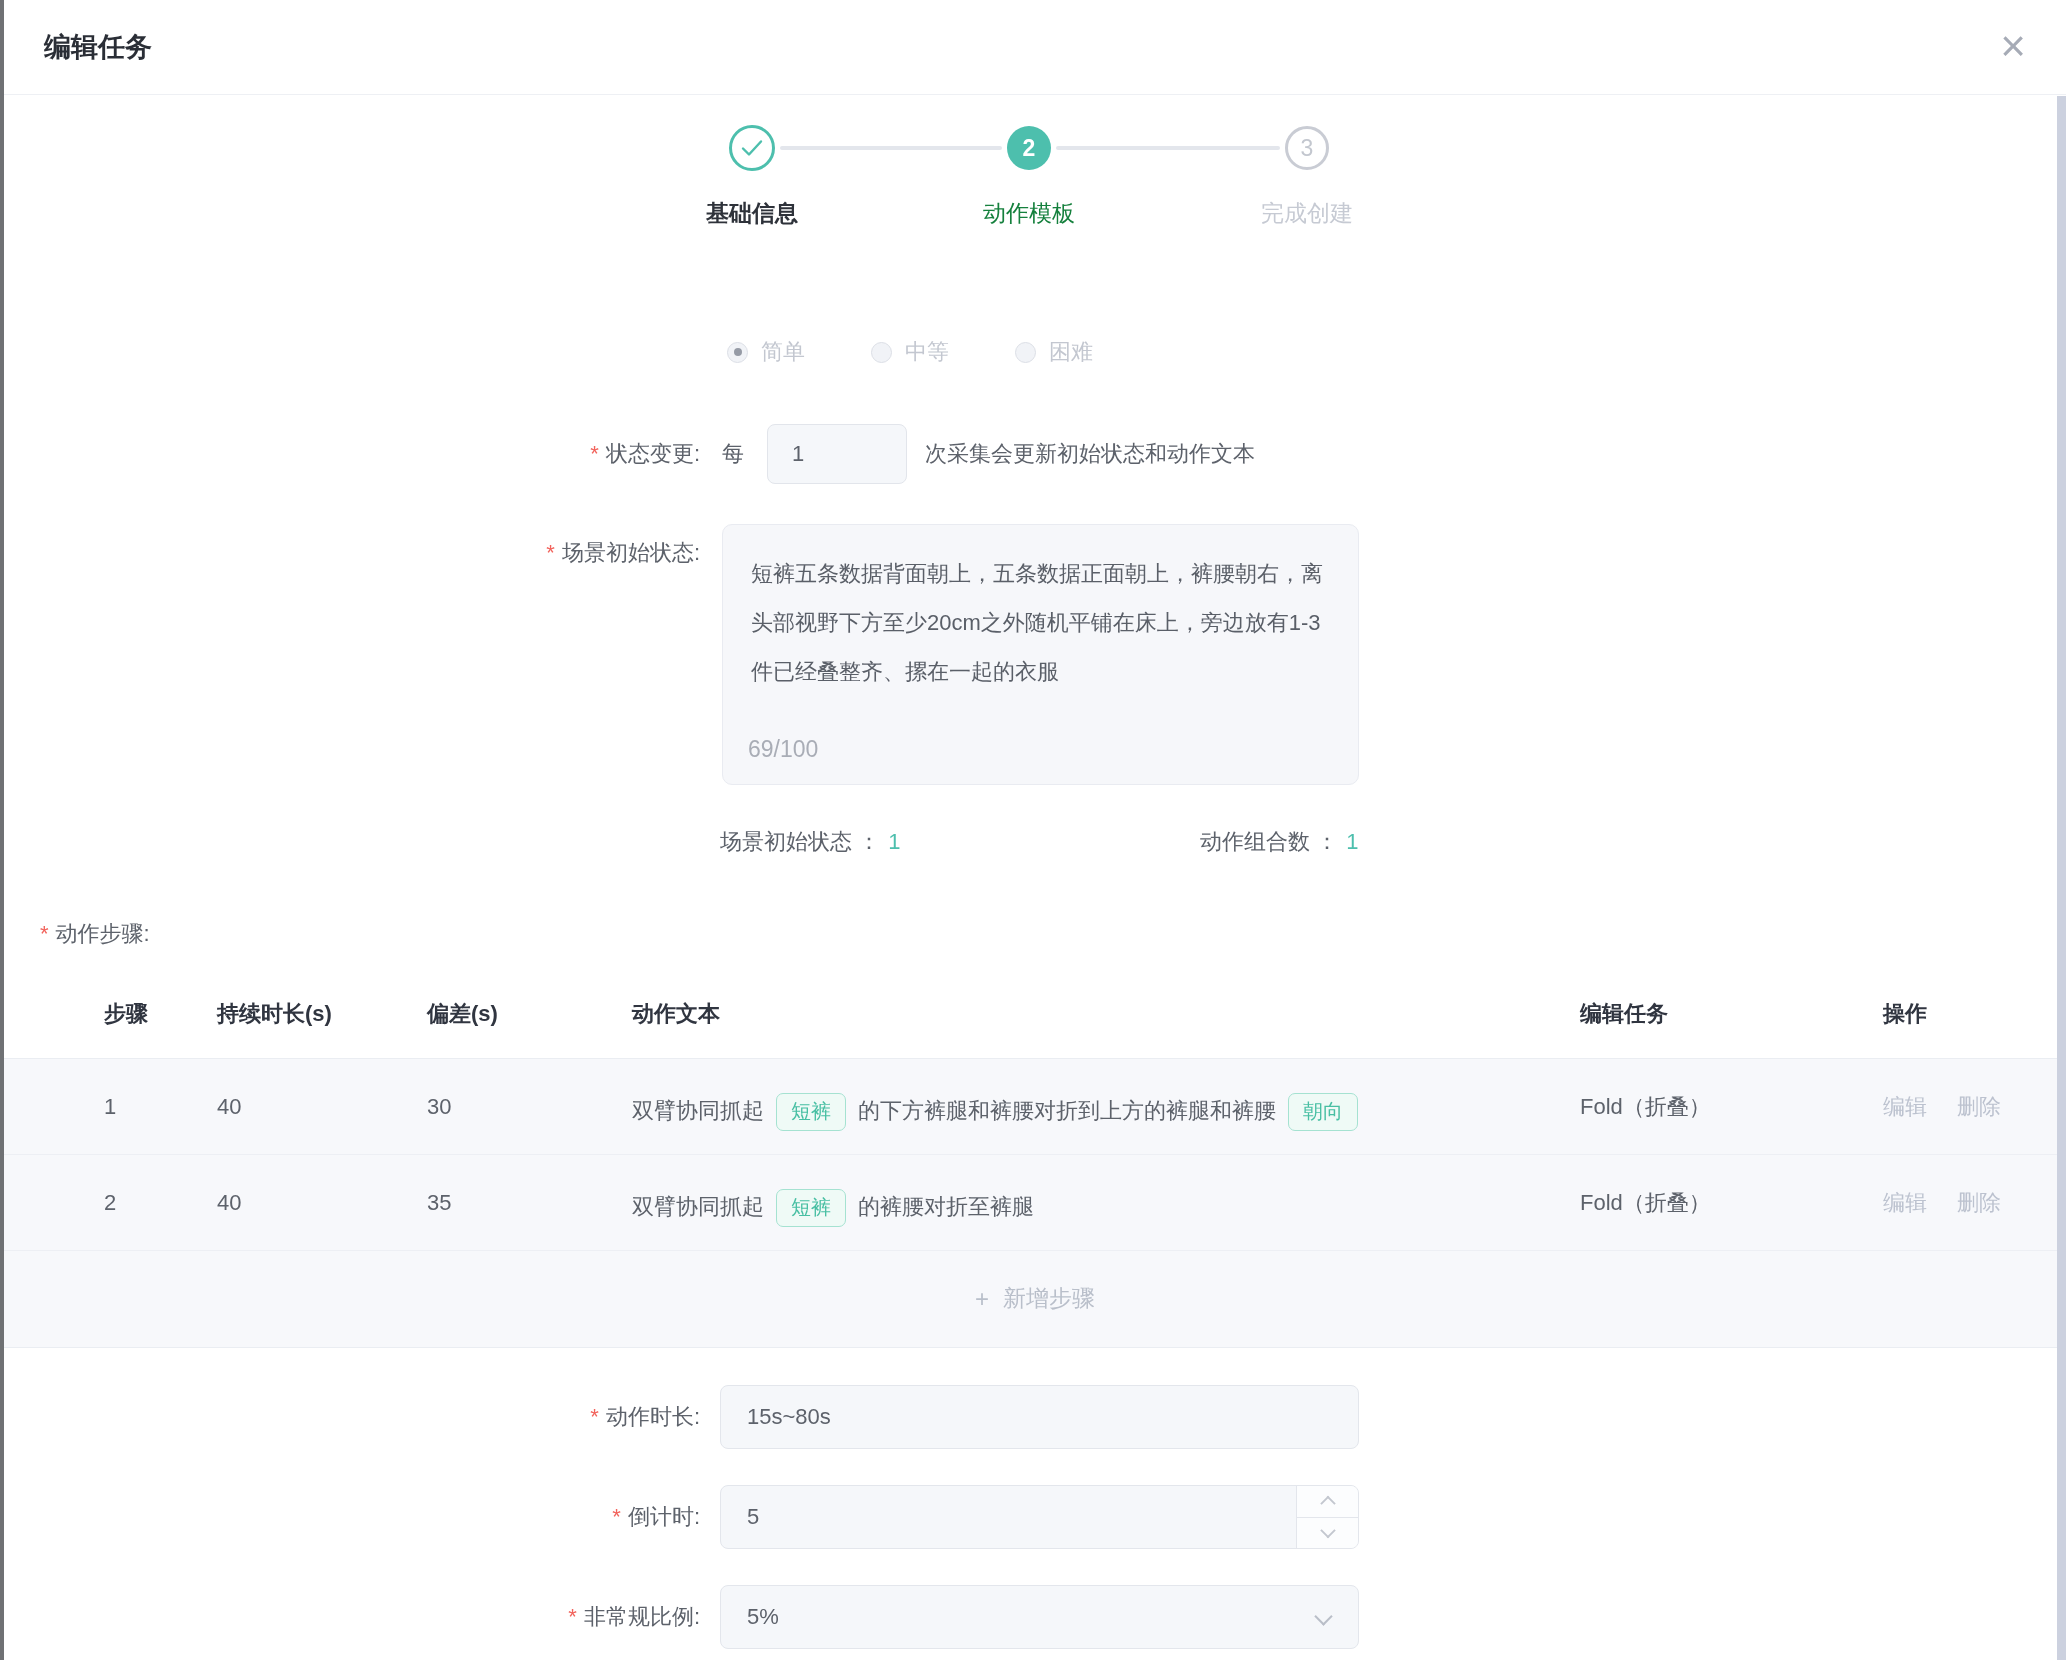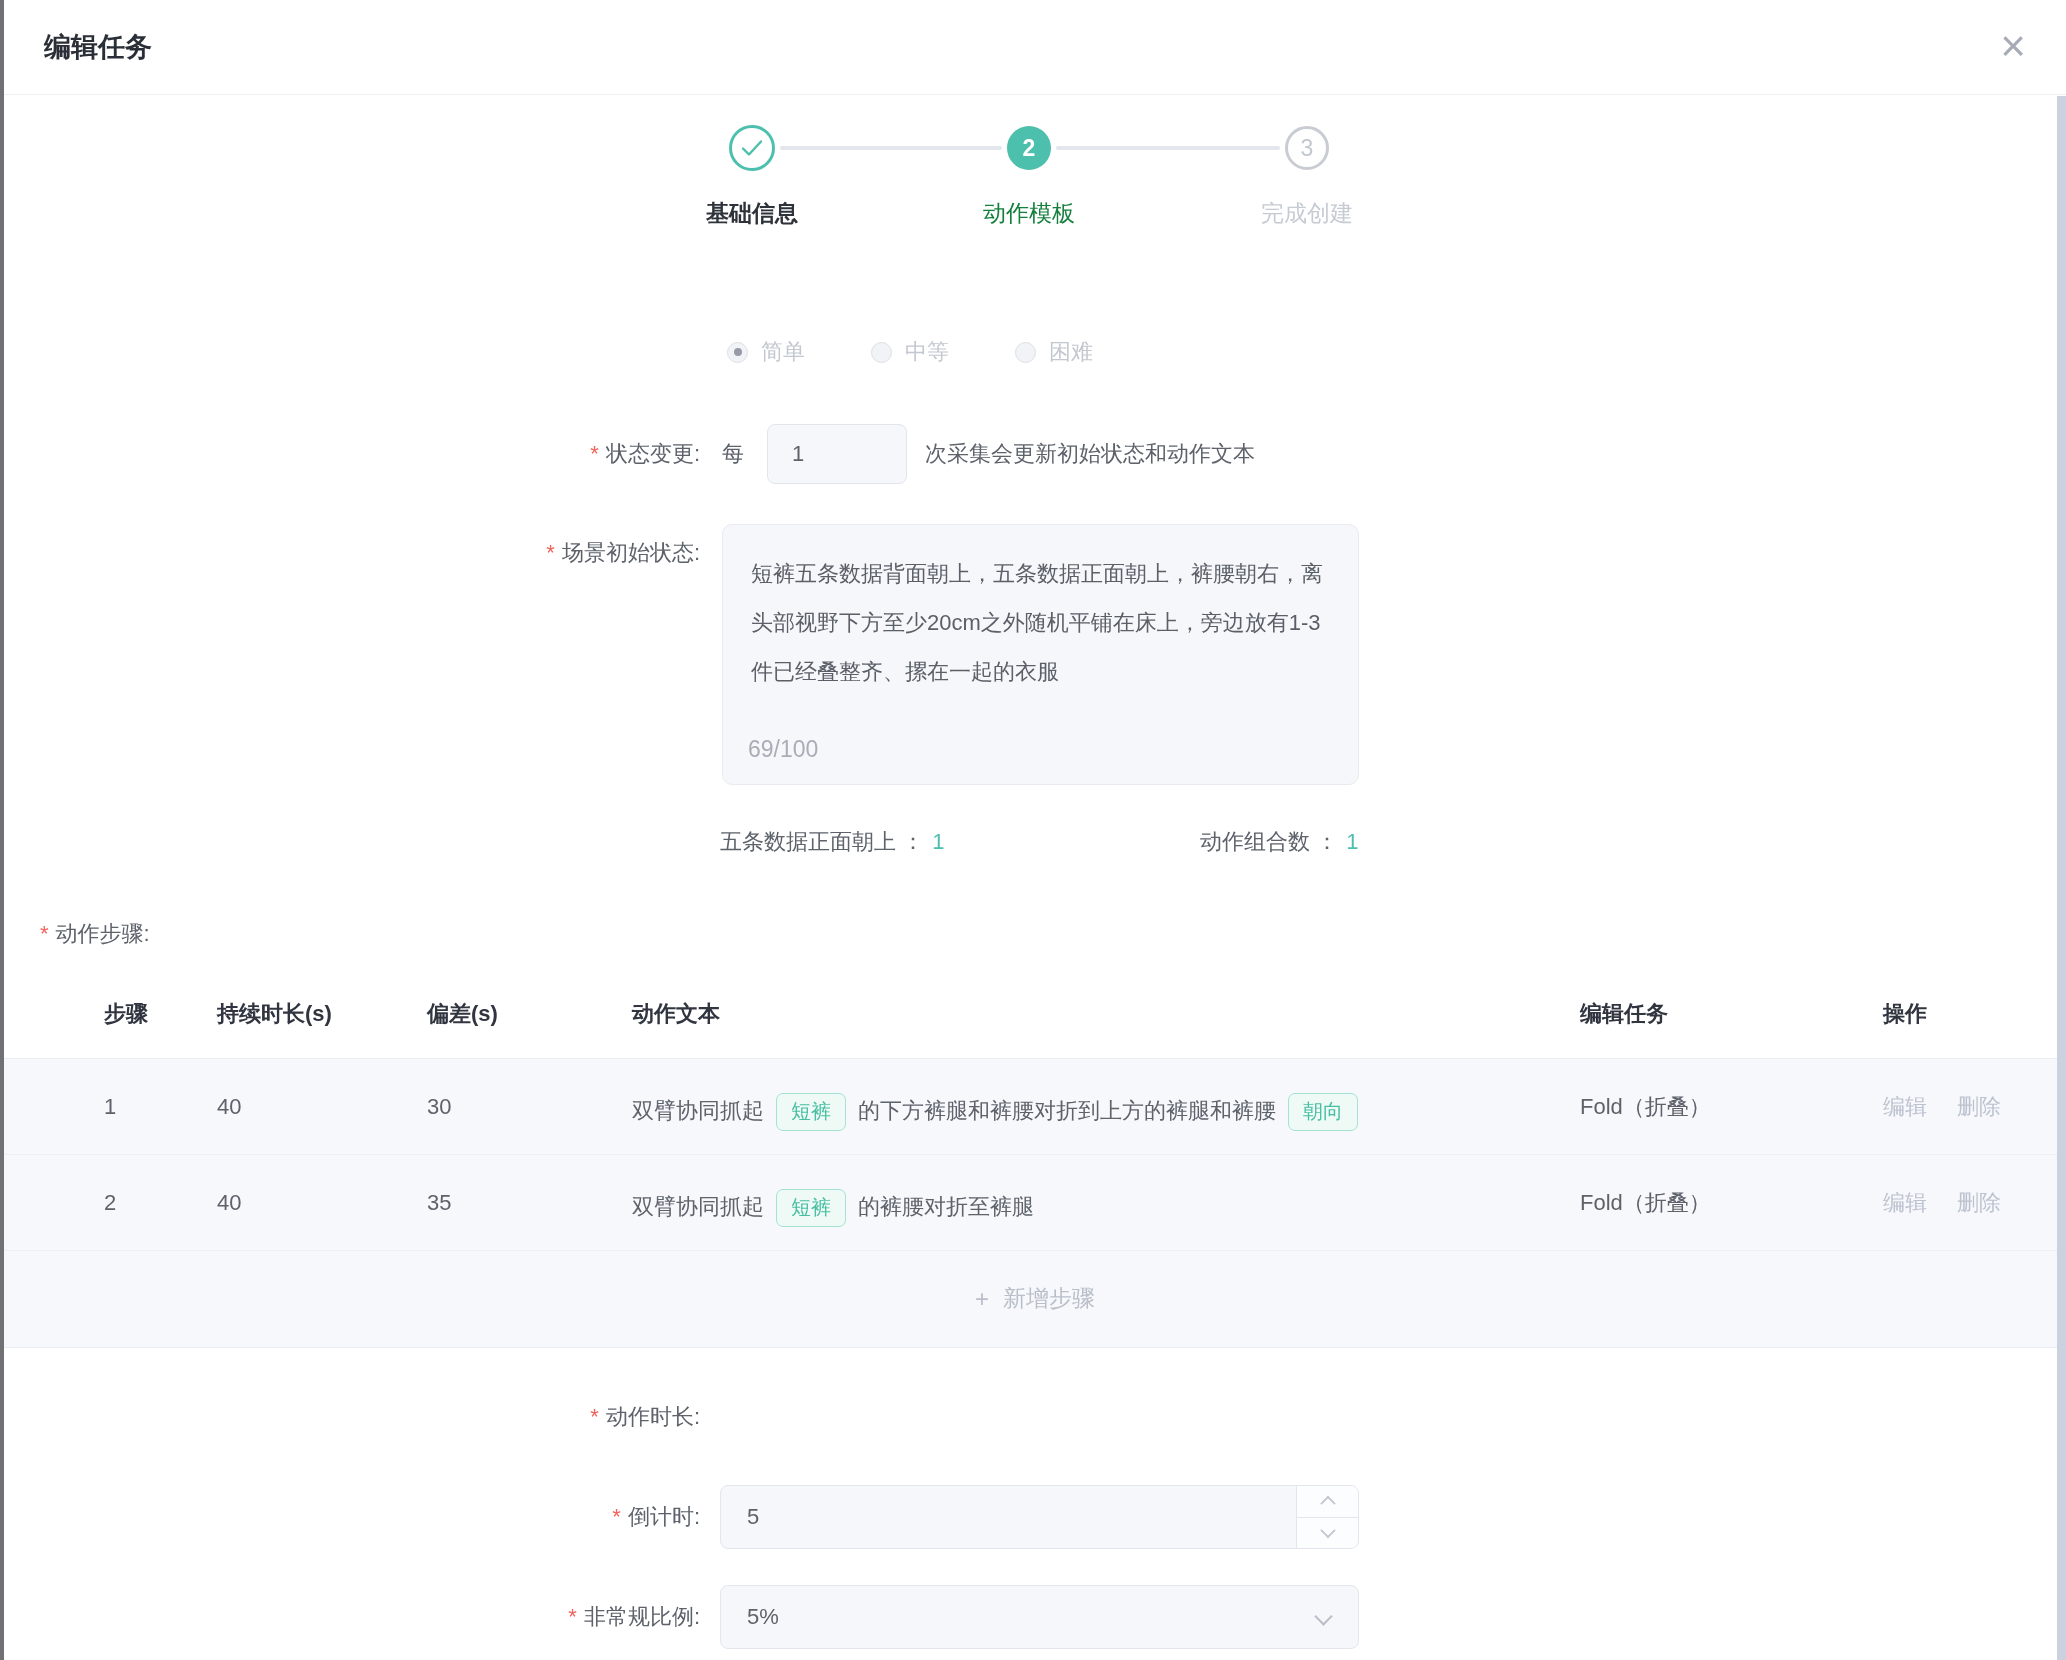--- a/index.html
+++ b/index.html
@@ -161,21 +161,21 @@
 <div class="frow row-initial">
   <div class="flabel">
     <span class="req">*</span><span>场景初始状态:</span>
   </div>
   <textarea class="ta-box" style="">短裤五条数据背面朝上，五条数据正面朝上，裤腰朝右，离头部视野下方至少20cm之外随机平铺在床上，旁边放有1-3件已经叠整齐、摞在一起的衣服</textarea>
   <span class="ta-counter">69/100</span>
 </div>
 
 <div class="frow row-combos">
   <span class="combo-a">
-    <span>五条数据正面朝上 ：</span><span class="combo-val">1</span>
+    <span>场景初始状态 ：</span><span class="combo-val">1</span>
   </span>
   <span class="combo-b">
     <span>动作组合数 ：</span><span class="combo-val">1</span>
   </span>
 </div>
 
 <div class="frow row-stepslabel">
   <span class="steps-label-text">
     <span class="req">*</span><span>动作步骤:</span>
   </span>
@@ -220,20 +220,21 @@
   <div class="add-row">
     <span class="plus-glyph">+</span>
     <span>新增步骤</span>
   </div>
 </div>
 
 <div class="frow row-duration">
   <div class="flabel">
     <span class="req">*</span><span>动作时长:</span>
   </div>
+  <input class="txt-input" type="text" value="15s~80s" style="">
 </div>
 
 <div class="frow row-countdown">
   <div class="flabel">
     <span class="req">*</span><span>倒计时:</span>
   </div>
   <div class="num-wrap">
     <input class="num-input" type="text" value="5" style="">
     <div class="spinner">
       <div class="spin-btn">

